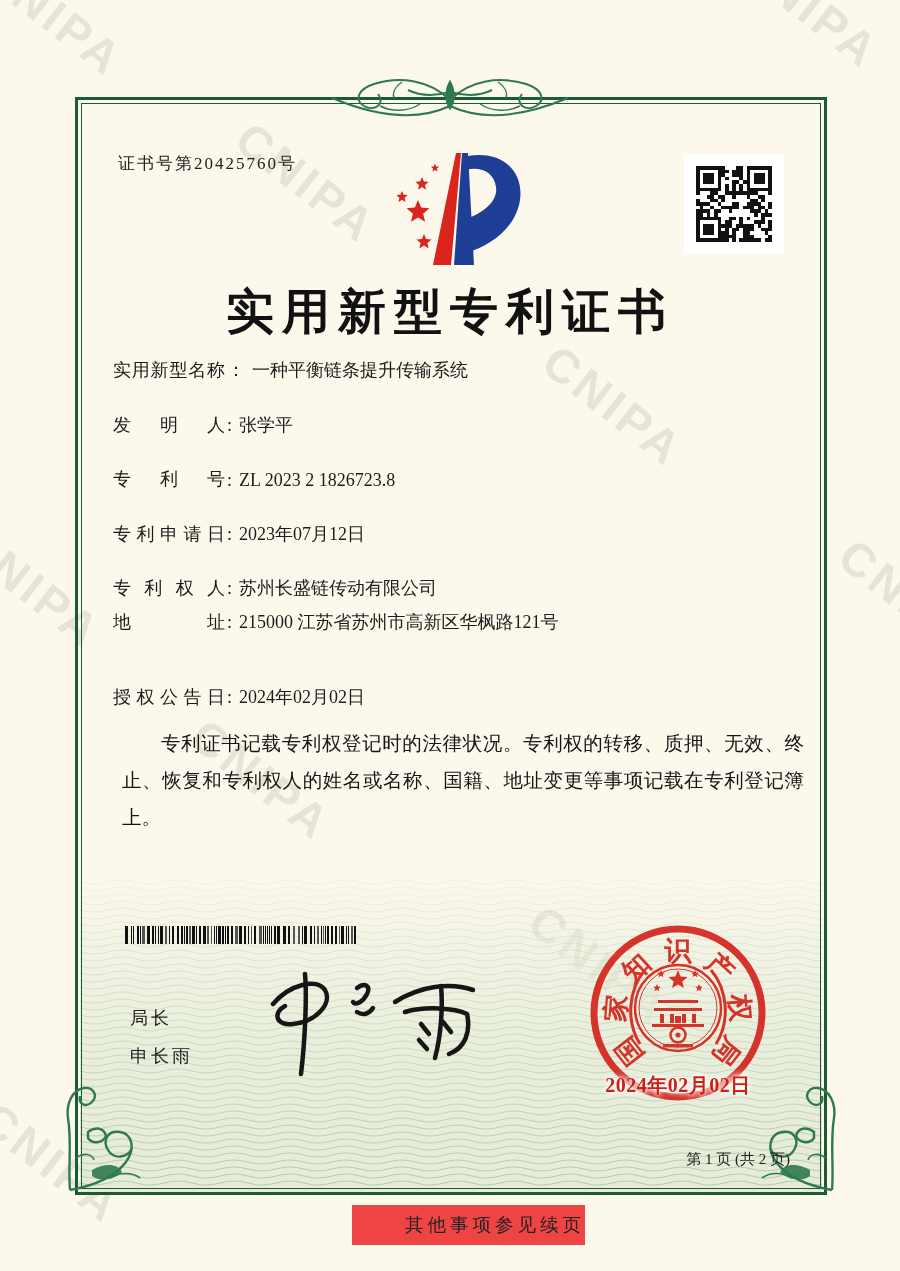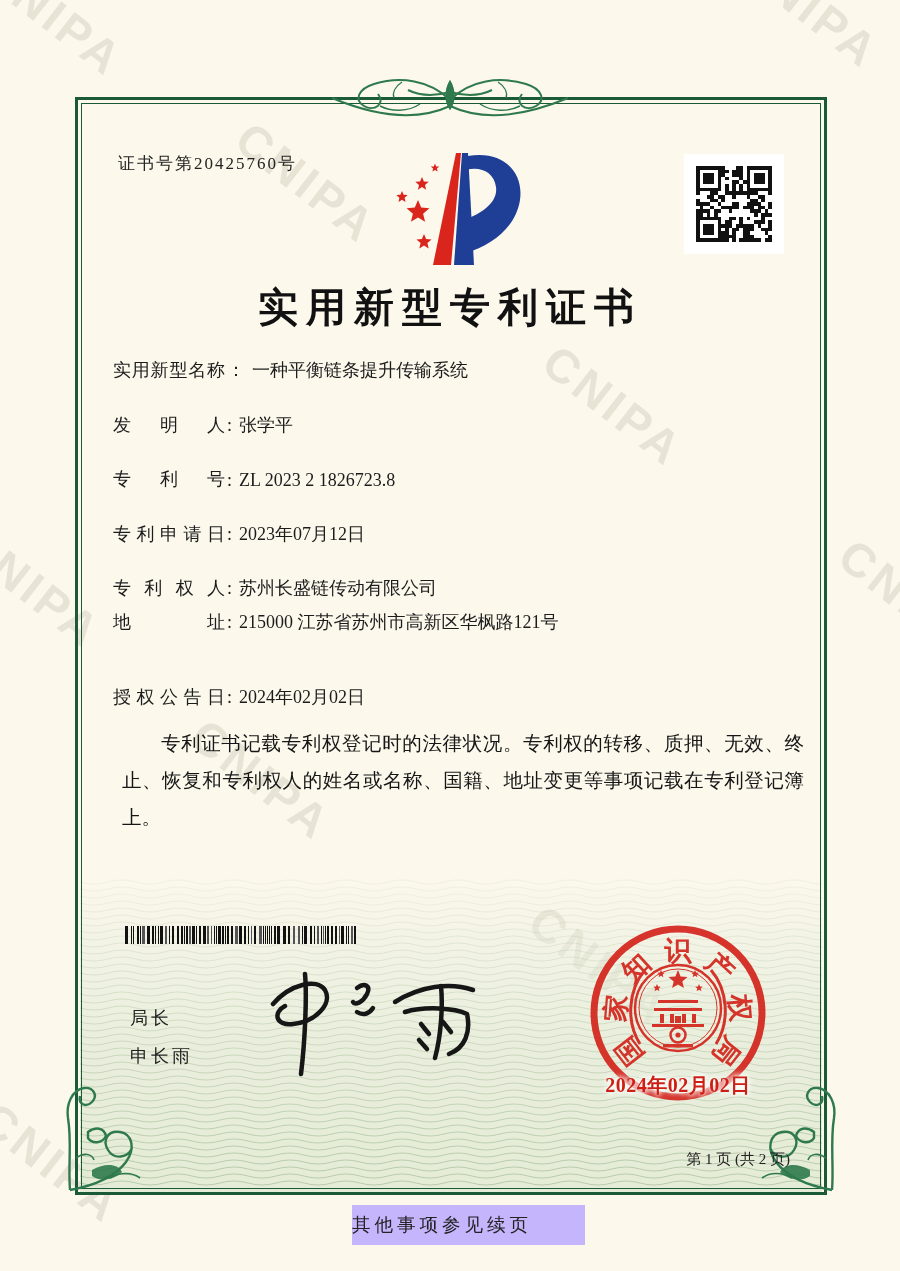--- a/index.html
+++ b/index.html
@@ -37,21 +37,21 @@
   #waves{position:absolute;left:80px;top:878px;z-index:2;}
   
   .ornament{z-index:5;}
   
   .cert-no{
     position:absolute;left:118px;top:152px;z-index:6;
     font-size:17px;letter-spacing:2px;color:#222;text-align:center;
   }
   .title{
     position:absolute;left:0;top:280px;width:900px;text-align:center;z-index:6;
-    font-size:40px;font-weight:bold;letter-spacing:8px;color:#111;
+    font-size:48px;font-weight:bold;letter-spacing:8px;color:#111;
   }
   
   #logo-svg{position:absolute;left:378px;top:150px;z-index:6;}
   .qr-box{
     position:absolute;left:684px;top:154px;width:100px;height:100px;
     background:#ffffff;z-index:6;
   }
   #qr-svg{position:absolute;left:12px;top:12px;}
   
   .frow{
@@ -98,21 +98,21 @@
     font-size:20px;font-weight:bold;color:#cf1f15;letter-spacing:0.5px;
     text-shadow:0 0 5px #fff,0 0 5px #fff,0 0 8px #fff;
   }
   
   .page-info{
     position:absolute;left:70px;top:1150px;width:720px;text-align:right;z-index:6;
     font-size:15px;color:#222;
   }
   .note-box{
     position:absolute;left:352px;top:1205px;width:233px;height:40px;z-index:6;
-    background:#c4b5fd;text-align:left;line-height:40px;
+    background:#ef4444;text-align:right;line-height:40px;
     font-size:18.5px;letter-spacing:4px;color:#222;
   }
 </style>
 </head>
 <body>
 
 <div class="wm" style="left:-28px;top:-12px">CNIPA</div>
 <div class="wm" style="left:728px;top:-20px">CNIPA</div>
 <div class="wm" style="left:225px;top:155px">CNIPA</div>
 <div class="wm" style="left:532px;top:378px">CNIPA</div>

